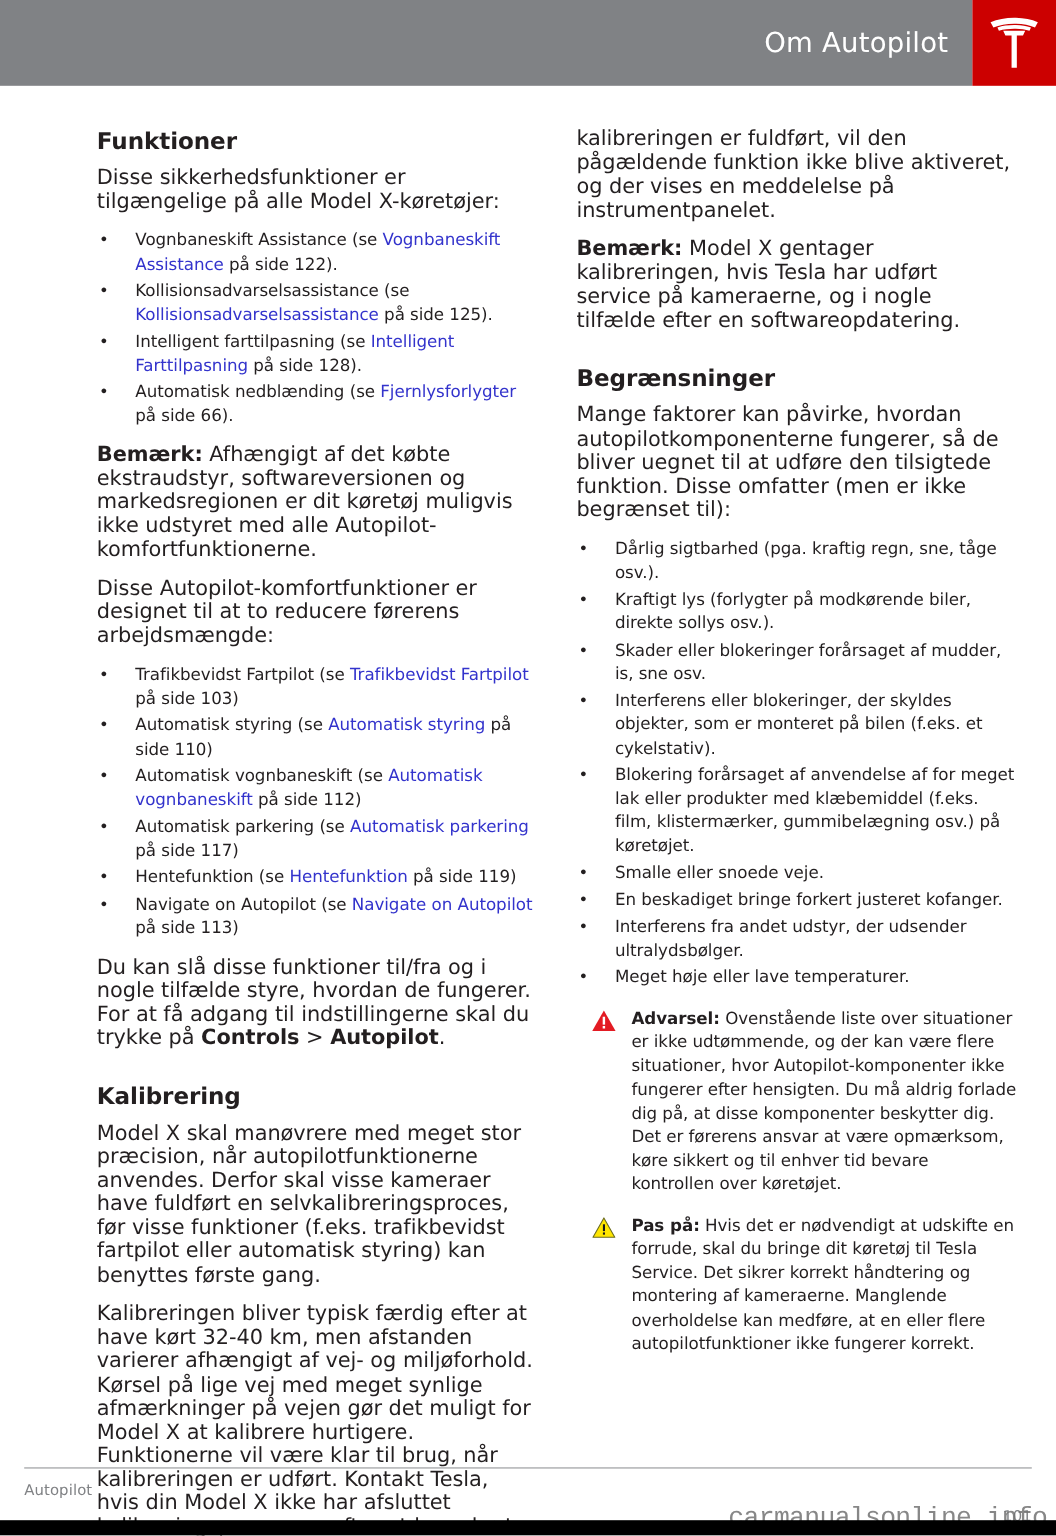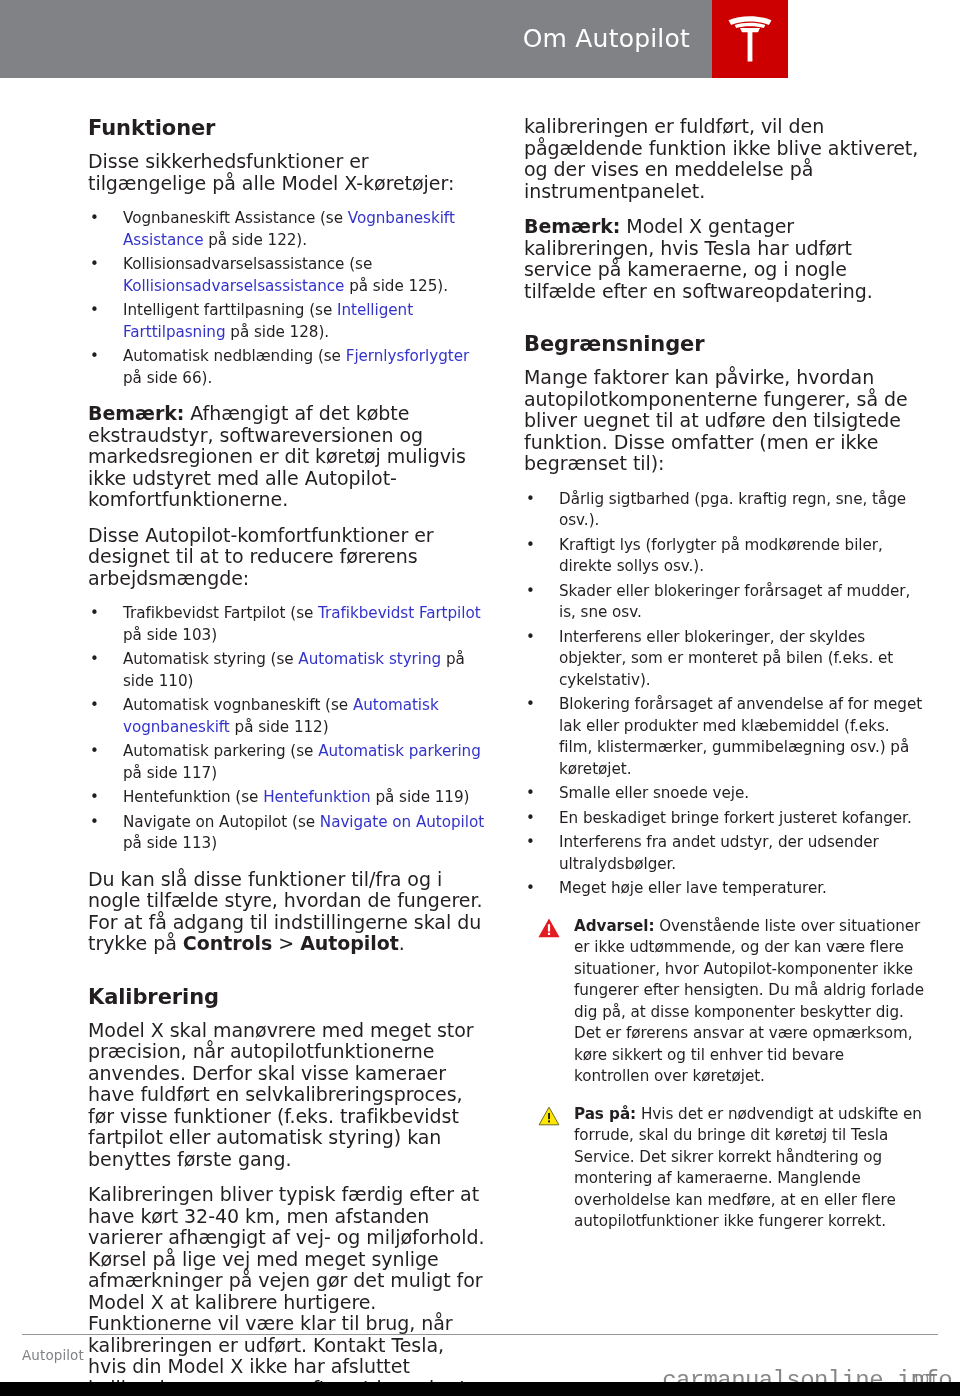--- a/index.html
+++ b/index.html
@@ -11,21 +11,21 @@
     font-family: "DejaVu Sans", "Liberation Sans", sans-serif;
     color: #231f20;
     position: relative;
     overflow: hidden;
   }
 
   
   .page-header {
     position: absolute;
     top: 0; left: 0;
-    width: 788px;
+    width: 960px;
     height: 78px;
     display: flex;
     align-items: stretch;
   }
   .header-bar {
     flex: 1 1 auto;
     background: #808285;
     display: flex;
     align-items: center;
     justify-content: flex-end;

